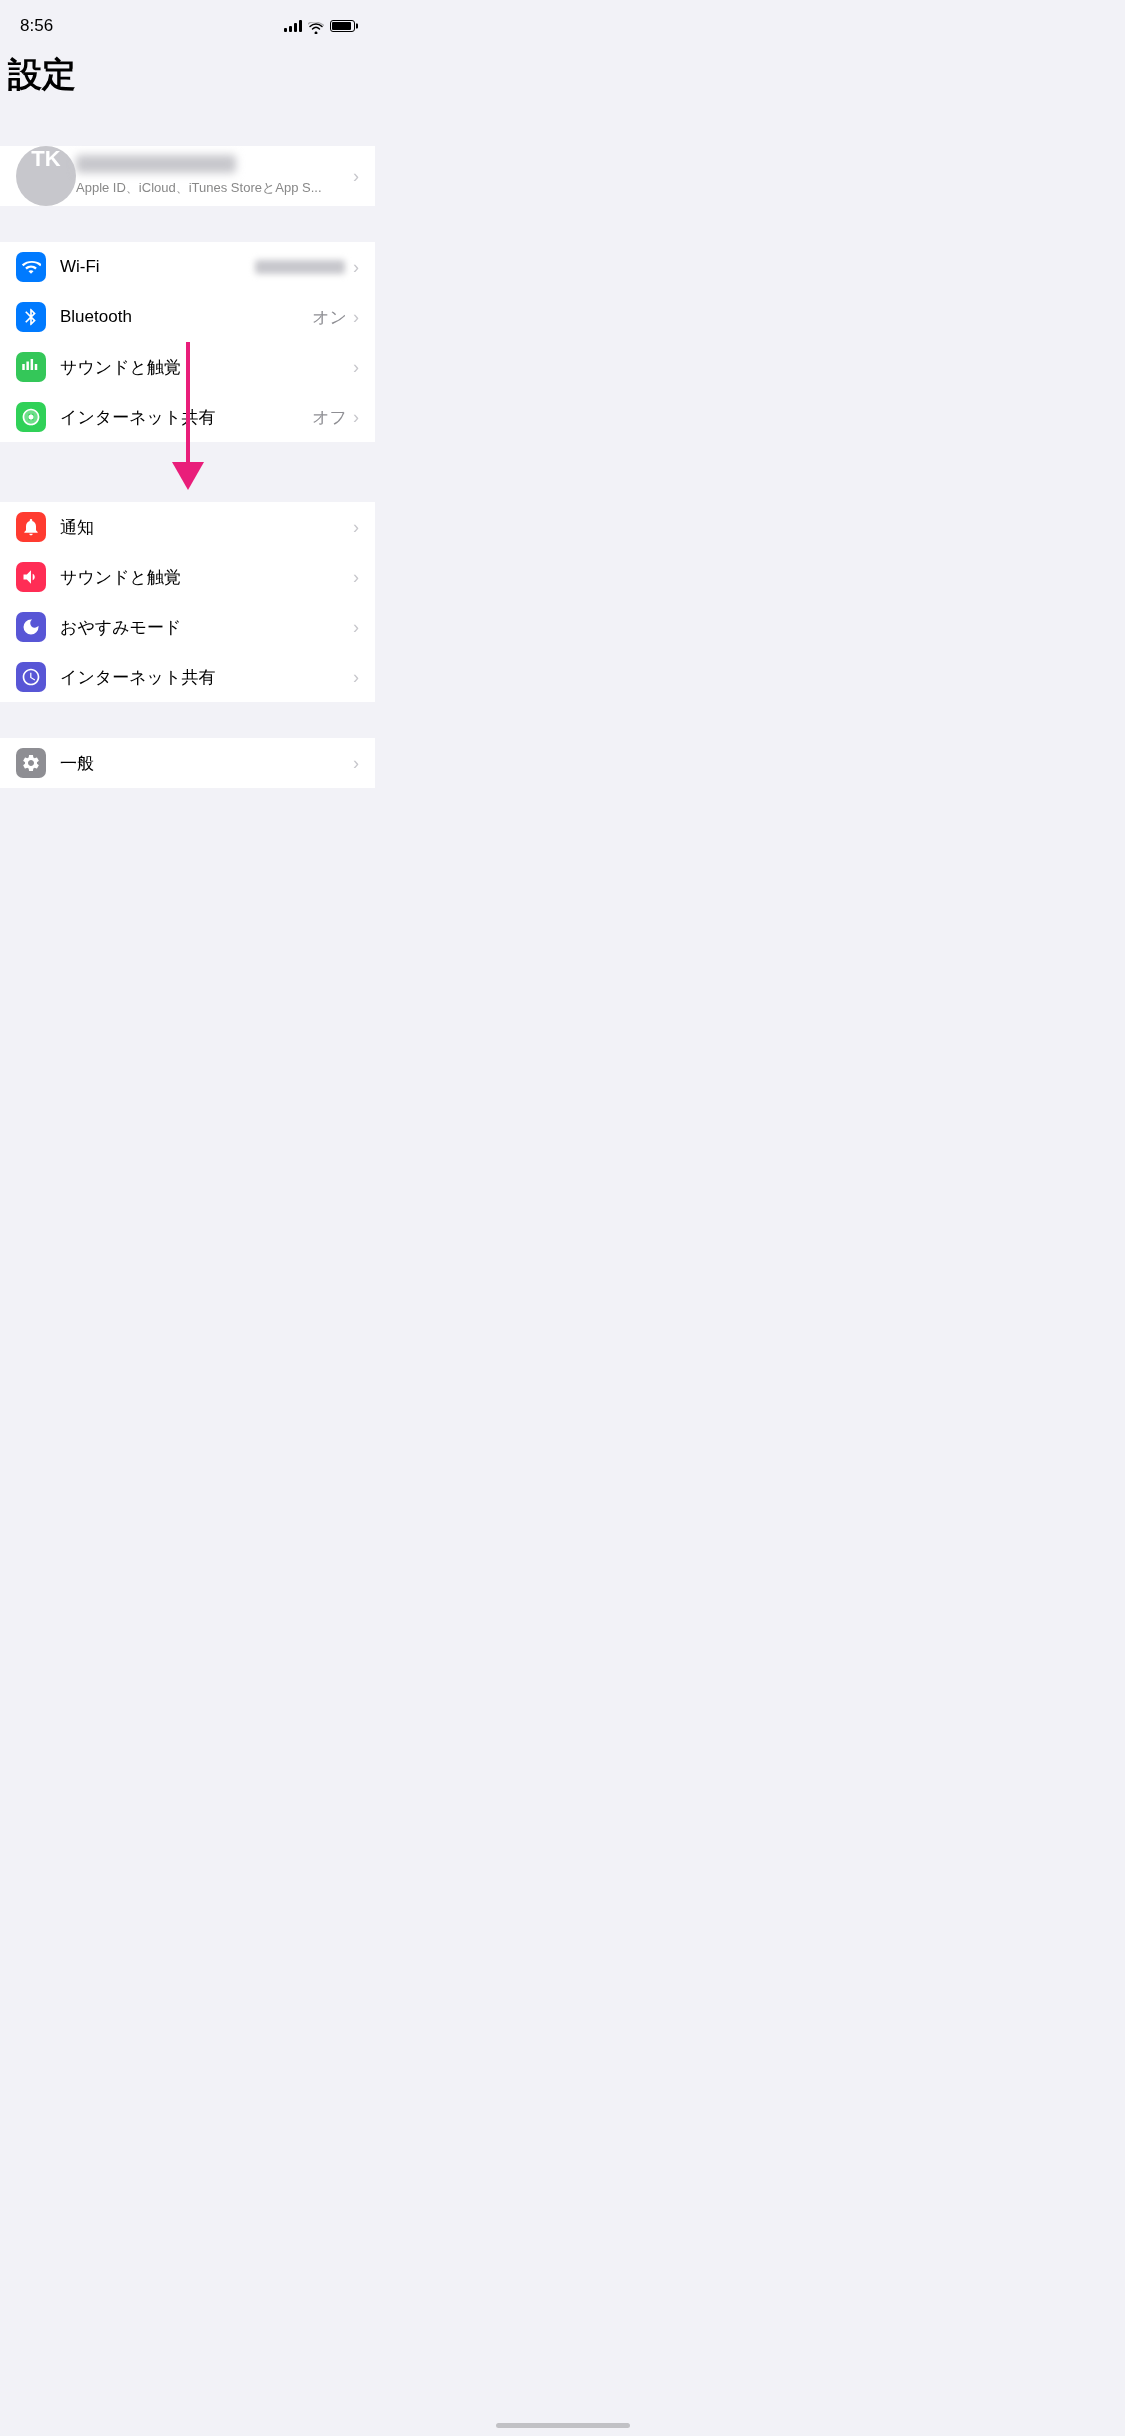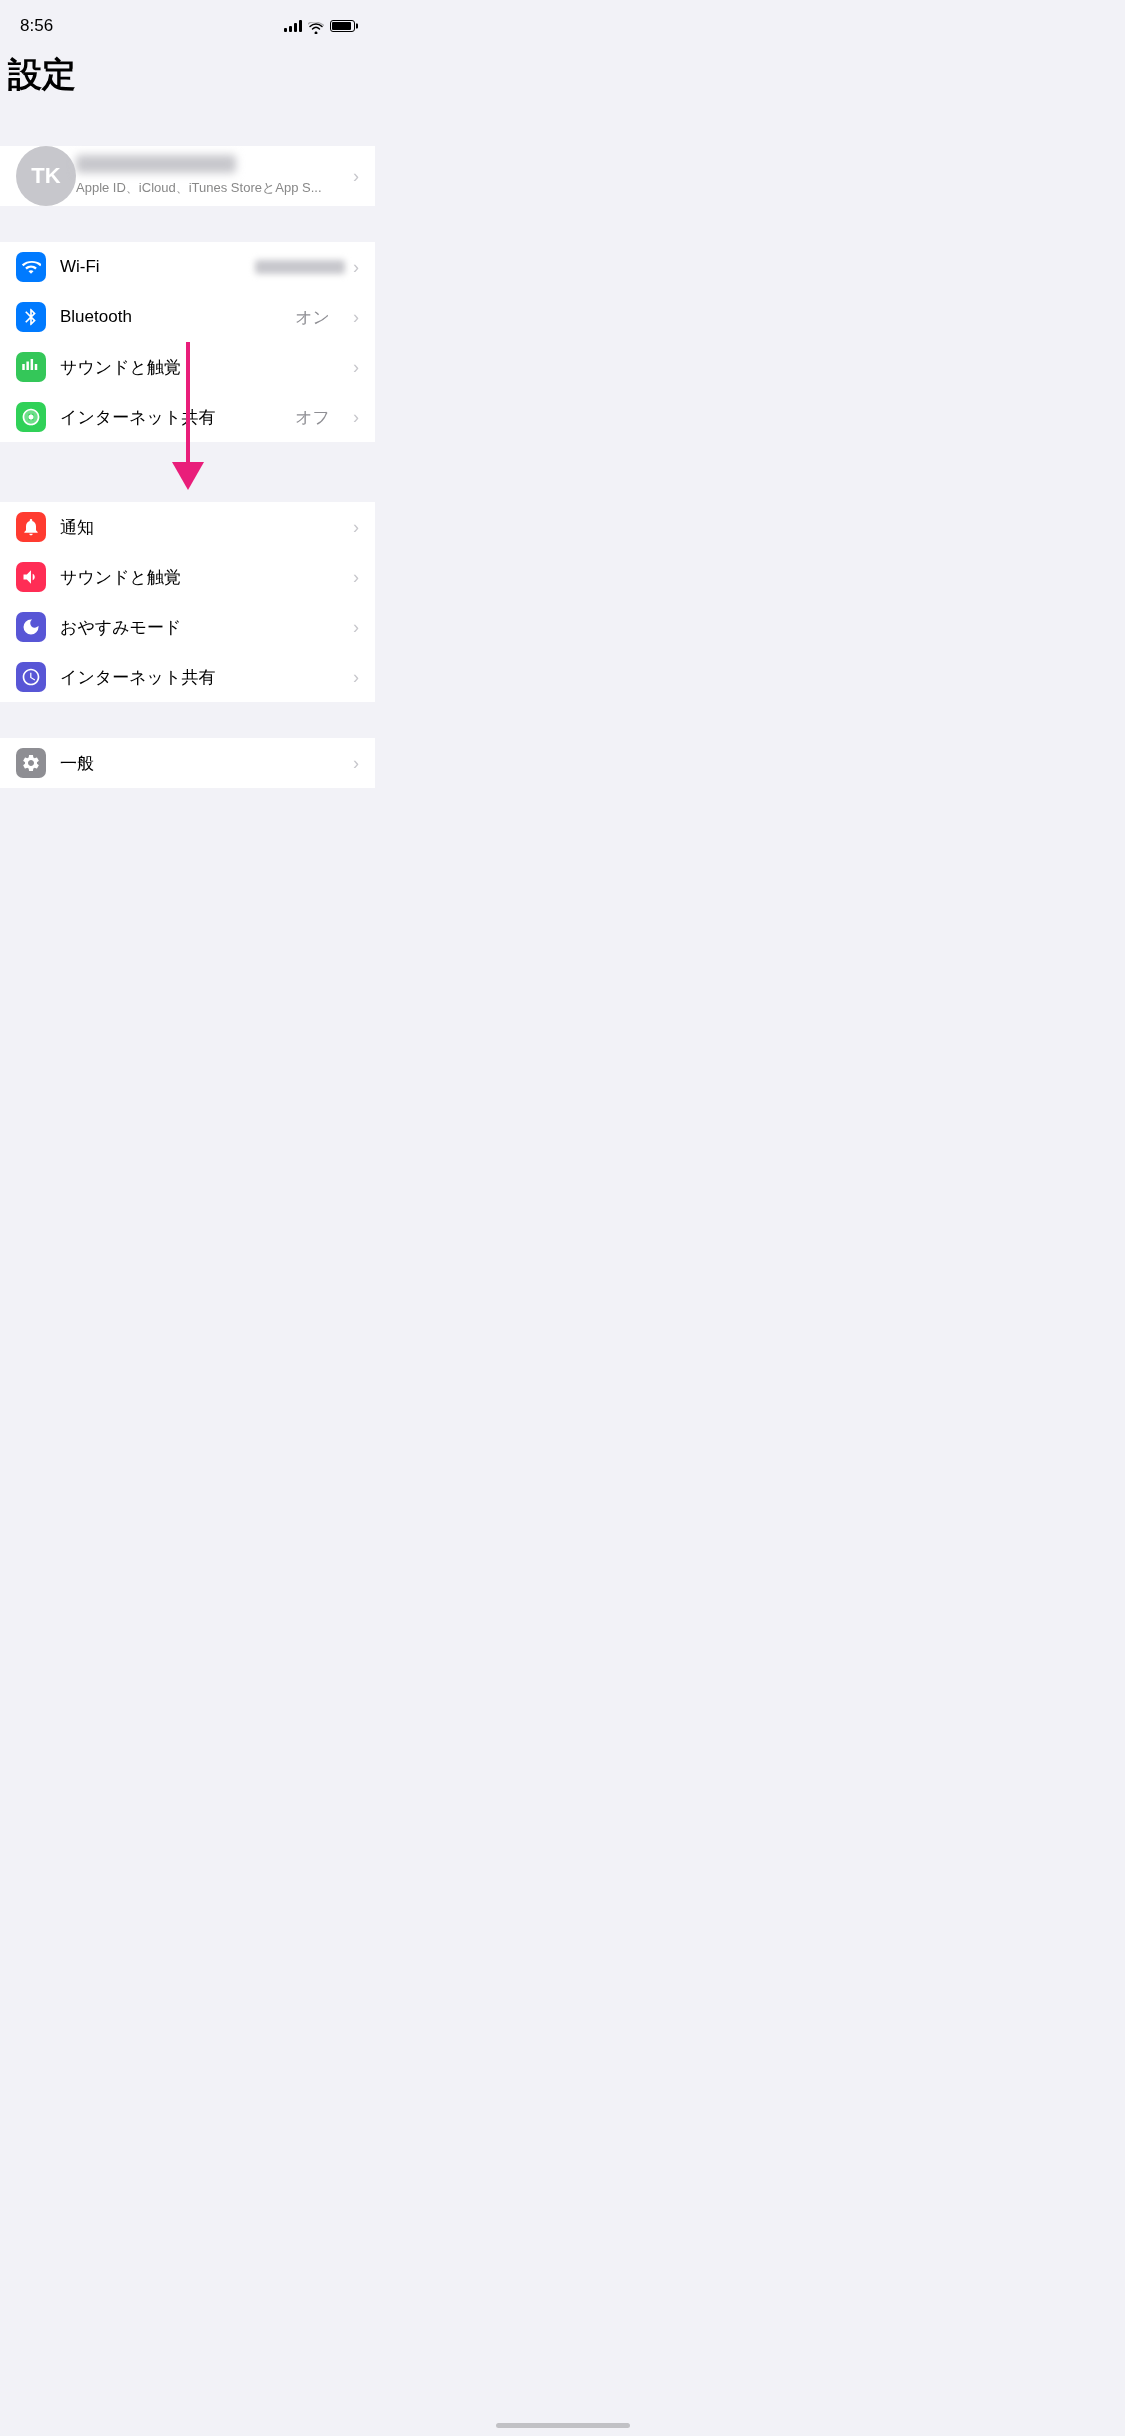--- a/index.html
+++ b/index.html
@@ -118,21 +118,21 @@
       position: relative;
       min-height: 80px;
     }
 
     .avatar {
       width: 60px;
       height: 60px;
       border-radius: 50%;
       background: #c7c7cc;
       display: flex;
-      align-items: center;
+      align-items: flex-start;
       justify-content: center;
       font-size: 22px;
       font-weight: 600;
       color: #fff;
       flex-shrink: 0;
     }
 
     .profile-info {
       flex: 1;
     }
@@ -192,21 +192,21 @@
 
     .row-label {
       flex: 1;
       font-size: 17px;
       color: #000;
     }
 
     .row-value {
       font-size: 17px;
       color: #8e8e93;
-      margin-right: 23px;
+      margin-right: 6px;
     }
 
     .row-chevron {
       color: #c7c7cc;
       font-size: 18px;
     }
 
     
     .toggle {
       width: 51px;

